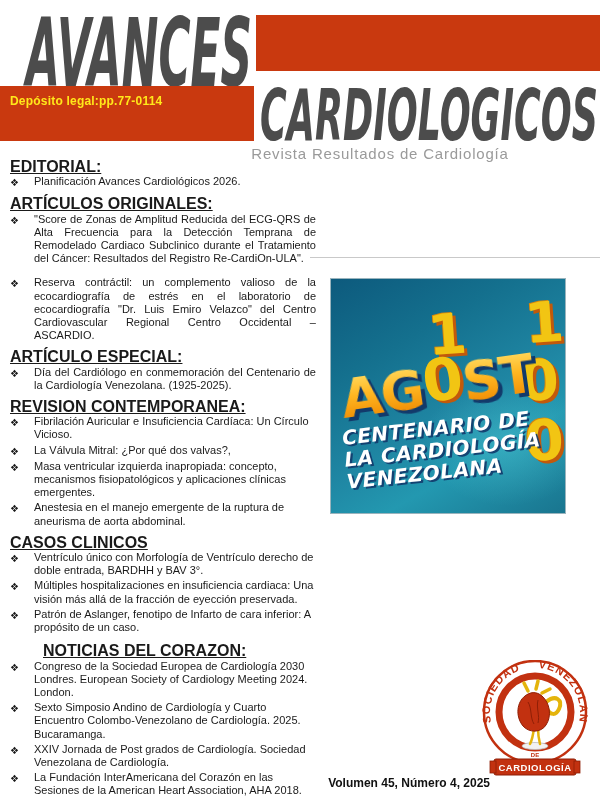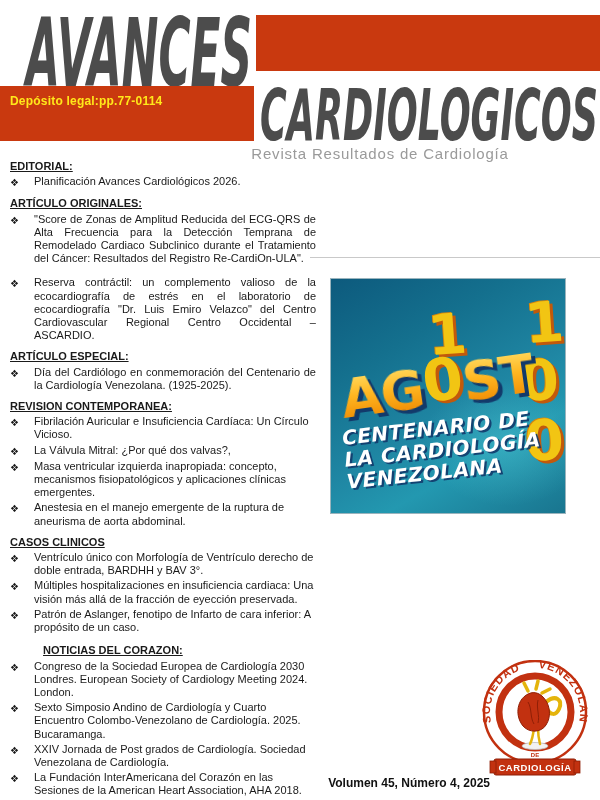--- a/index.html
+++ b/index.html
@@ -15,21 +15,21 @@
     padding:8px 0 0 10px;box-sizing:border-box;}
   .issn-line{color:#ffe81a;font-weight:bold;font-size:12px;line-height:15px;letter-spacing:.2px;}
   .title-svg{position:absolute;overflow:visible;}
   .title-avances{left:24px;top:6px;}
   .title-cardio{left:256px;top:82px;}
   .title-text{fill:#4c4c4c;font-family:"DejaVu Sans",sans-serif;font-weight:bold;font-style:italic;}
   .tagline{position:absolute;left:180px;top:146px;width:400px;text-align:center;
     color:#9a9a9a;font-size:15px;line-height:16px;letter-spacing:.8px;}
   
   .toc{position:absolute;left:10px;top:160px;width:306px;font-size:11px;line-height:13.2px;}
-  .toc-heading{font-weight:bold;text-decoration:underline;margin:8px 0 2px 0;font-size:11px;}
+  .toc-heading{font-weight:bold;text-decoration:underline;margin:8px 0 2px 0;font-size:16px;}
   .toc-heading.first{margin-top:0;}
   .toc-heading.extra-gap{margin-top:10px;padding-left:33px;}
   .toc-item{display:flex;margin:0 0 2px 0;}
   .toc-item.big-gap{margin-bottom:11px;}
   .bullet{flex:0 0 24px;font-size:10px;padding-top:1px;}
   .item-text{flex:1;}
   .justify .item-text{text-align:justify;}
   
   .poster-top-line{position:absolute;left:310px;top:257px;width:290px;height:1px;background:#c9c9c9;}
   .poster{position:absolute;left:330px;top:278px;width:236px;height:236px;overflow:hidden;
@@ -83,21 +83,21 @@
 </div>
 
 <div class="toc">
 
   <div class="toc-heading first">EDITORIAL:</div>
   <div class="toc-item">
     <span class="bullet">❖</span>
     <span class="item-text">Planificación Avances Cardiológicos 2026.</span>
   </div>
 
-  <div class="toc-heading">ARTÍCULO ORIGINALES:</div>
+  <div class="toc-heading">ARTÍCULOS ORIGINALES:</div>
   <div class="toc-item justify big-gap">
     <span class="bullet">❖</span>
     <span class="item-text">"Score de Zonas de Amplitud Reducida del ECG-QRS de Alta Frecuencia para la Detección Temprana de Remodelado Cardiaco Subclinico durante el Tratamiento del Cáncer: Resultados del Registro Re-CardiOn-ULA".</span>
   </div>
   <div class="toc-item justify">
     <span class="bullet">❖</span>
     <span class="item-text">Reserva contráctil: un complemento valioso de la ecocardiografía de estrés en el laboratorio de ecocardiografía "Dr. Luis Emiro Velazco" del Centro Cardiovascular Regional Centro Occidental – ASCARDIO.</span>
   </div>
 
   <div class="toc-heading">ARTÍCULO ESPECIAL:</div>

